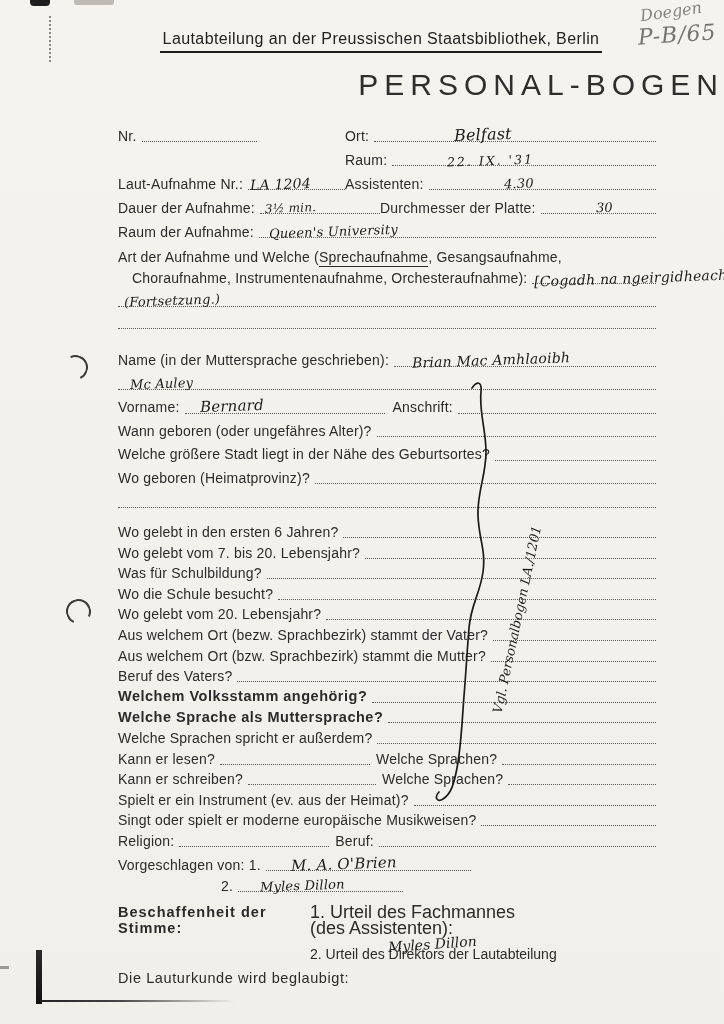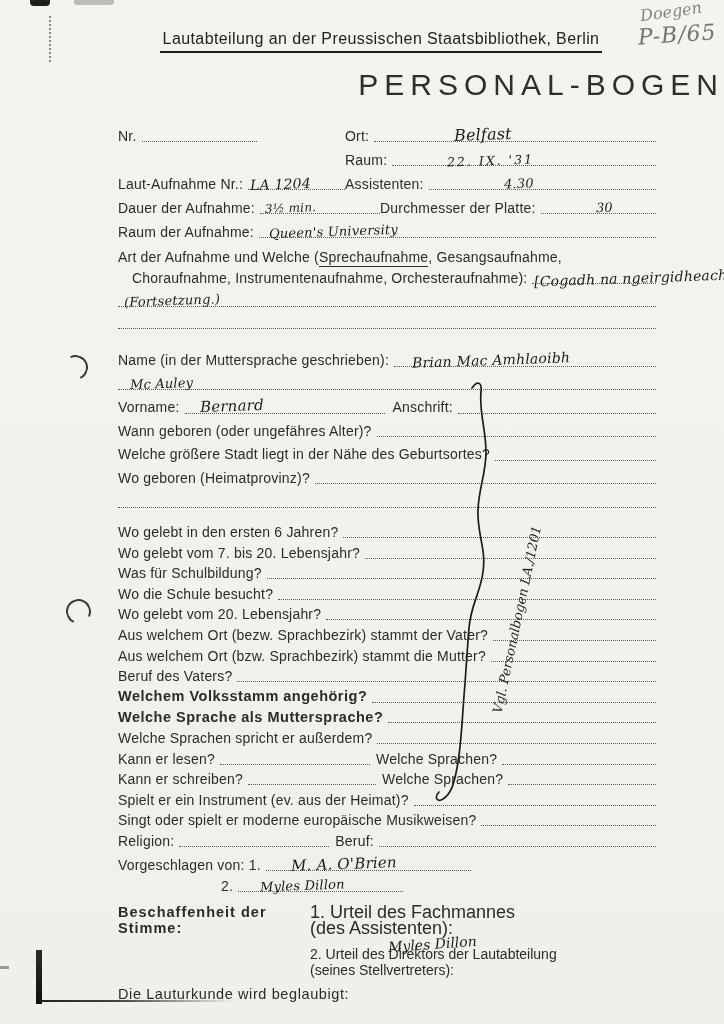--- a/index.html
+++ b/index.html
@@ -276,21 +276,20 @@
 
     <div class="stimme">
       <div class="left">Beschaffenheit der Stimme:</div>
       <div class="right">
         <div>1. Urteil des Fachmannes</div>
         <div>(des Assistenten):</div>
       </div>
     </div>
     <div class="urteil2">
       <div>2. Urteil des Direktors der Lautabteilung</div>
-      <div>(seines Stellvertreters):</div>
     </div>
 
     <div class="beglaubigt">Die Lauturkunde wird beglaubigt:</div>
   </div>
 
   <svg class="curve-svg" viewBox="0 0 724 1024">
     <path d="M472 388 C 477 381, 482 381, 481 392
              C 479 412, 486 430, 486 452
              C 486 476, 477 492, 478 516
              C 479 540, 486 550, 483 572

